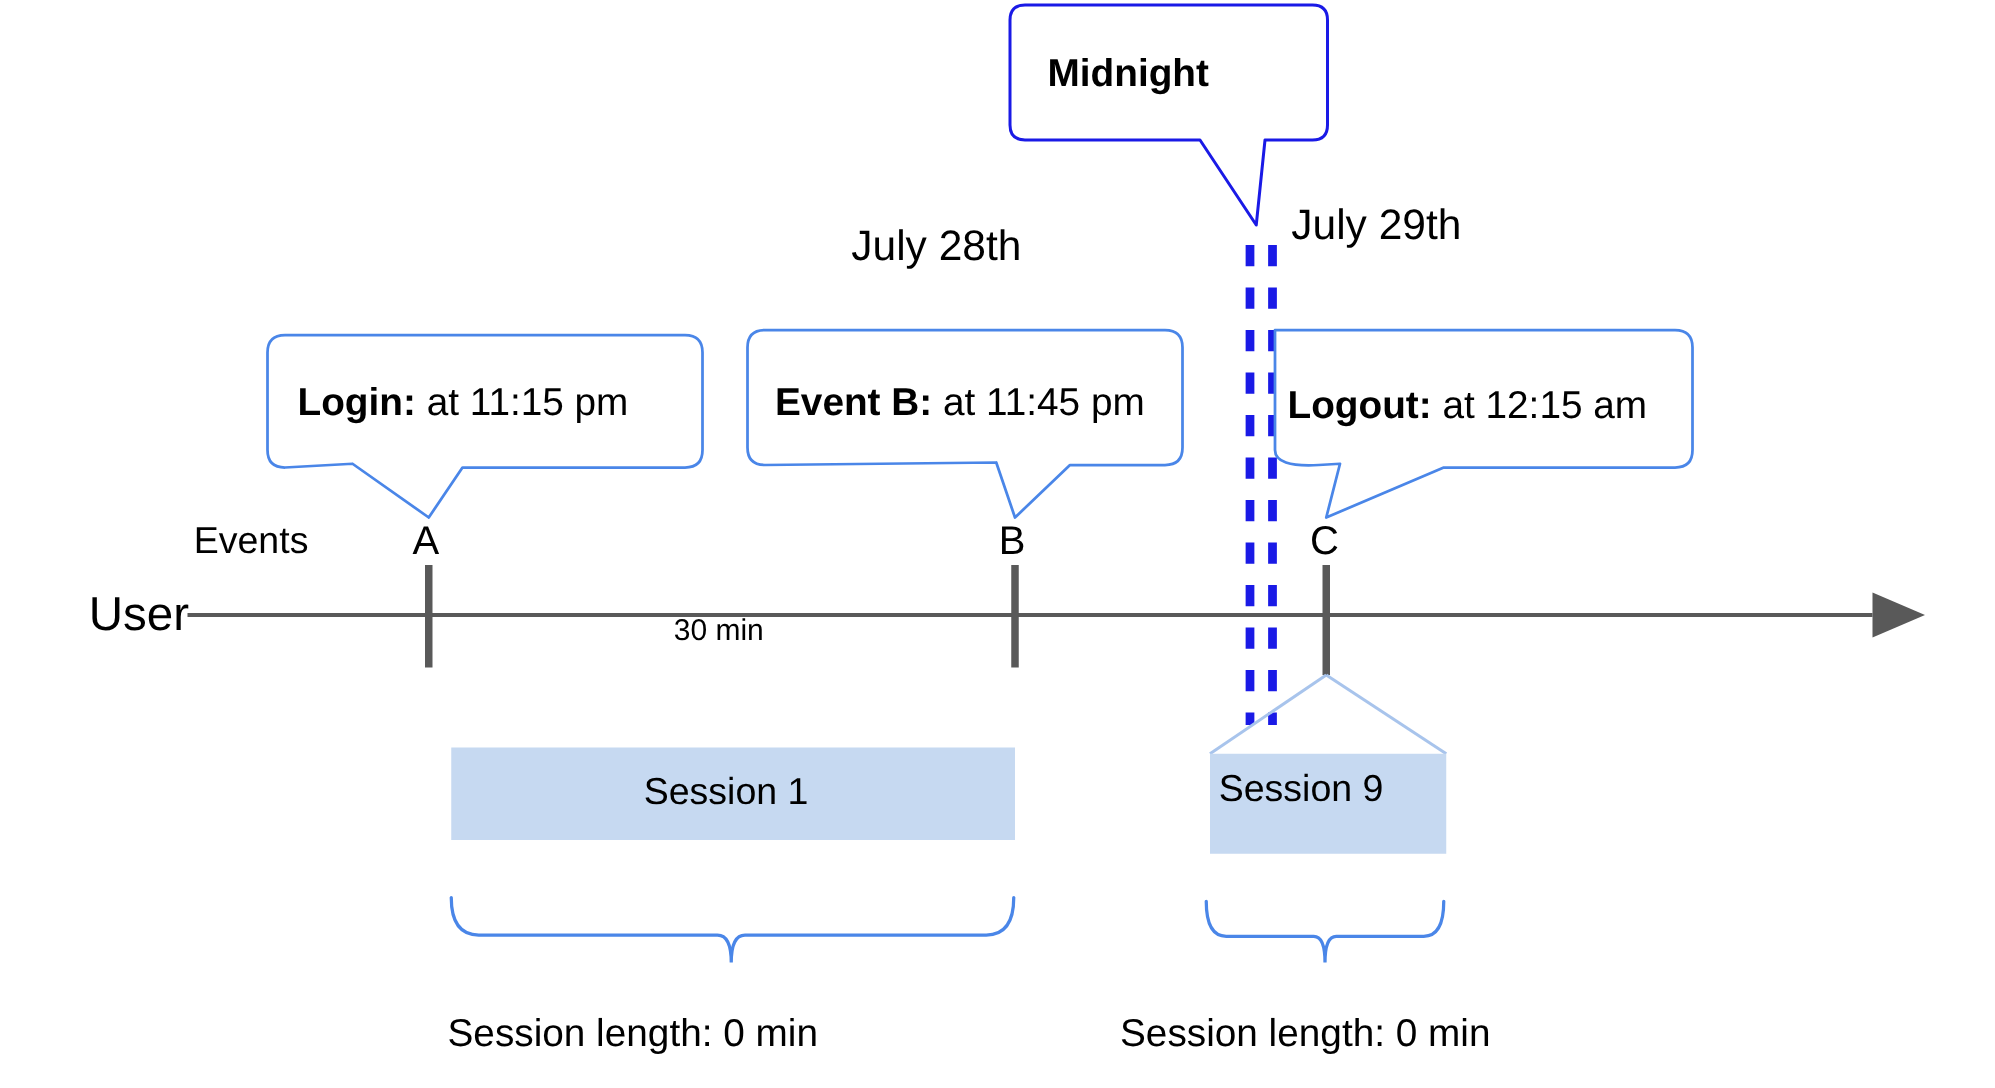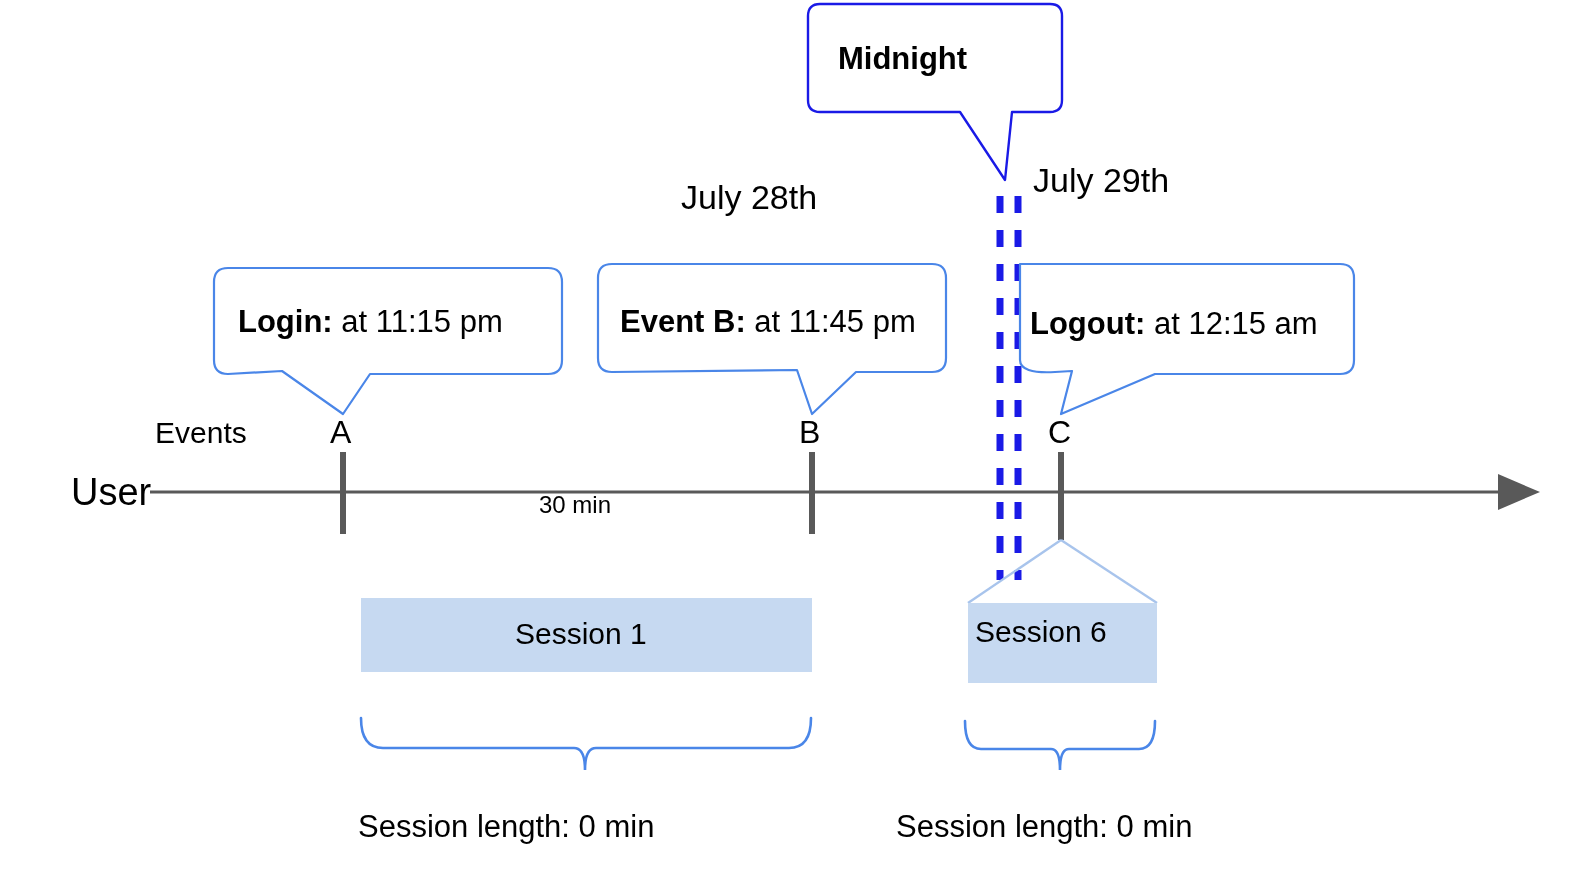--- a/index.html
+++ b/index.html
@@ -193,19 +193,19 @@
   <div class="event-letter" style="left:330px; top:416px;">A</div>
 
   <div class="event-letter" style="left:799px; top:416px;">B</div>
 
   <div class="event-letter" style="left:1048px; top:416px;">C</div>
 
   <div class="gap-lbl" style="left:539px; top:448px;">30 min</div>
 
   <div class="session-lbl" style="left:515px; top:619px;">Session 1</div>
 
-  <div class="session-lbl" style="left:975px; top:617px;">Session 6</div>
+  <div class="session-lbl" style="left:975px; top:617px;">Session 9</div>
 
   <div class="length-lbl" style="left:358px; top:799px;">Session length: 0 min</div>
 
   <div class="length-lbl" style="left:896px; top:799px;">Session length: 0 min</div>
 
 </div>
 
 </body></html>

